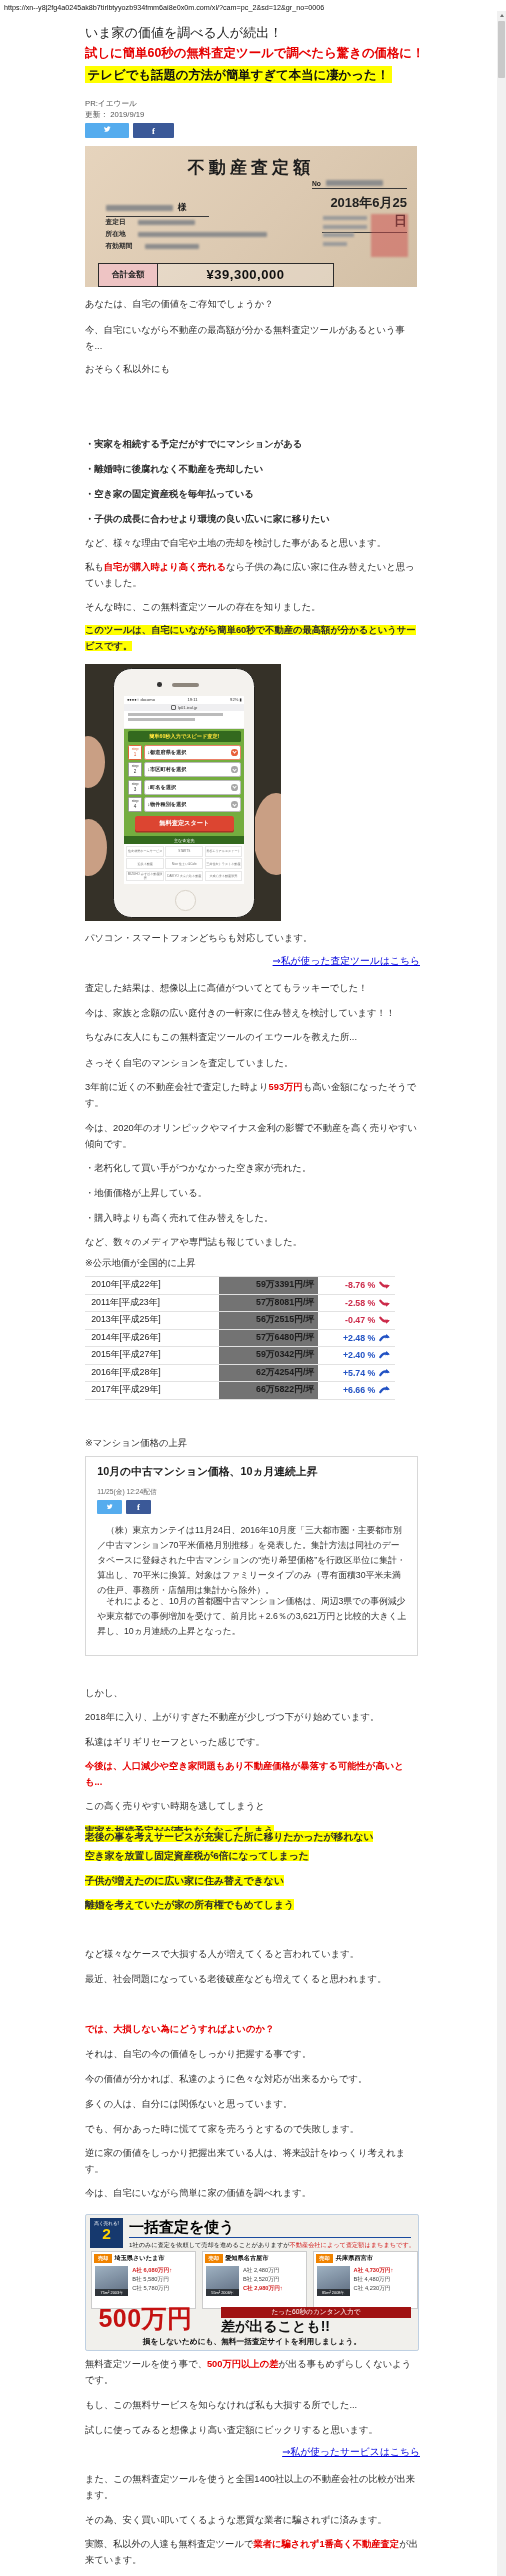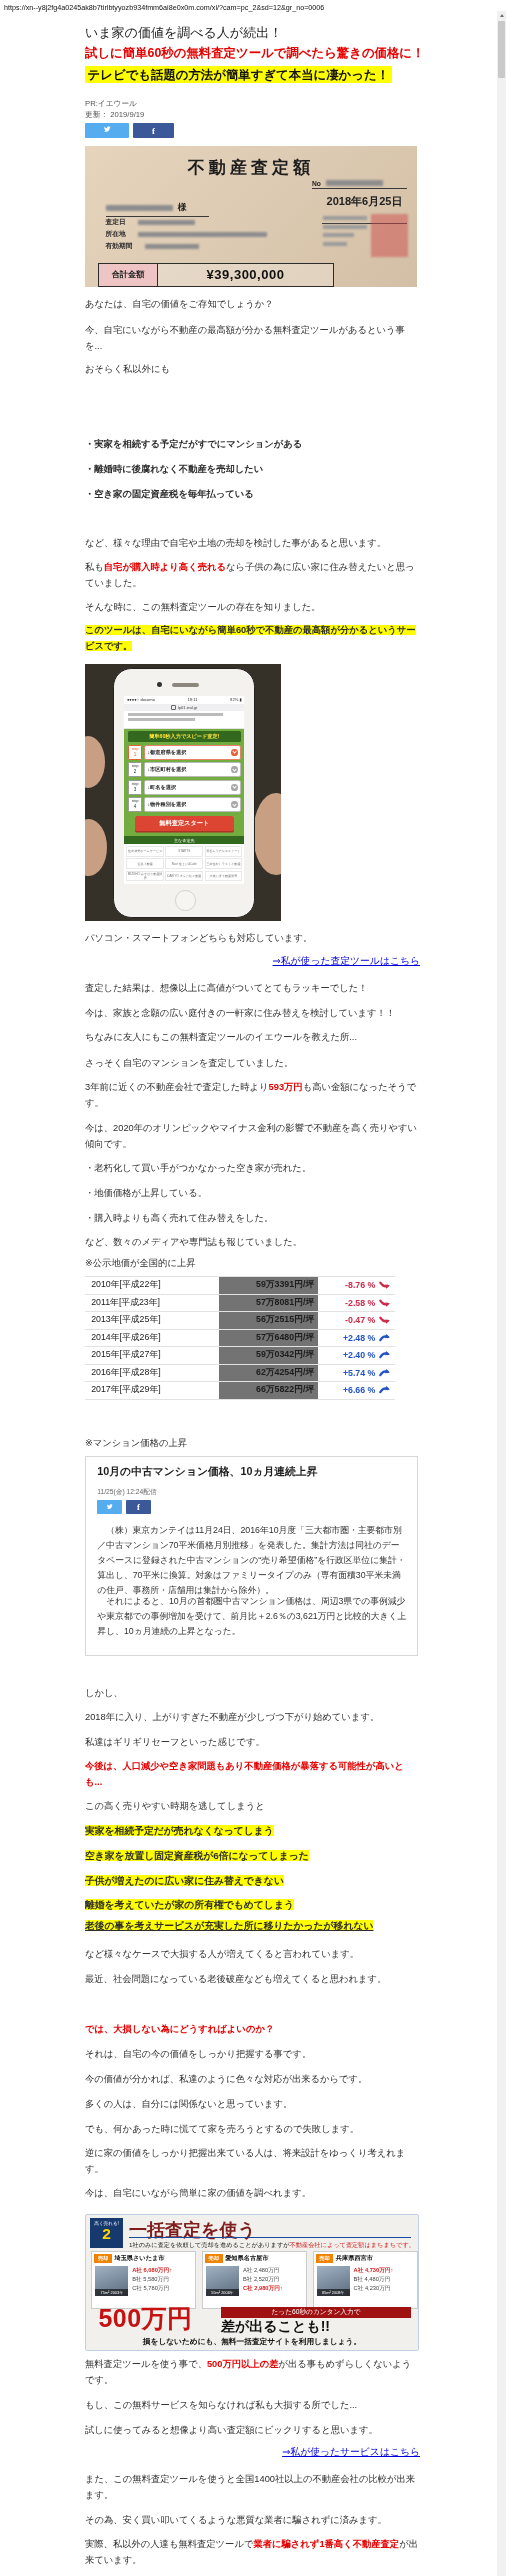--- a/index.html
+++ b/index.html
@@ -27,21 +27,21 @@
   .p.b{font-weight:bold;}
   .red{color:#e60000;font-weight:bold;}
   .hl{background:#ffff00;font-weight:bold;}
   .plink{position:absolute;left:85px;width:335px;text-align:right;font-size:9.8px;}
   .plink a{color:#0000dd;text-decoration:underline;cursor:pointer;}
   
   .docphoto{position:absolute;left:85px;top:146px;width:332px;height:141px;
     background:linear-gradient(135deg,#e6d4bd 0%,#dcc9b1 55%,#d2bfa5 100%);}
   .doc-title{position:absolute;left:0;right:0;top:10.3px;text-align:center;font-size:17px;font-weight:bold;color:#1c1c1c;letter-spacing:4.1px;}
   .doc-no{position:absolute;left:227px;top:34px;width:95px;border-bottom:1px solid #3a3a3a;font-size:6.7px;font-weight:bold;color:#222;display:flex;gap:5.2px;align-items:flex-end;padding-bottom:1px;}
-  .doc-date{position:absolute;left:237px;top:48px;width:85px;border-bottom:1px solid #3a3a3a;font-size:11px;font-weight:bold;color:#222;text-align:center;padding-bottom:14px;}
+  .doc-date{position:absolute;left:237px;top:48px;width:85px;border-bottom:1px solid #3a3a3a;font-size:13px;font-weight:bold;color:#222;text-align:right;padding-bottom:2px;}
   .doc-name{position:absolute;left:20.6px;top:56px;display:flex;align-items:center;gap:5.2px;font-size:8.8px;font-weight:bold;color:#222;border-bottom:1px solid #3a3a3a;padding-bottom:2.1px;width:103px;}
   .doc-field{position:absolute;left:20.6px;font-size:6.7px;font-weight:bold;color:#2a2a2a;display:flex;gap:12.4px;align-items:center;}
   .blur-bar{background:#8d8d8d;filter:blur(1px);border-radius:1px;height:5.7px;}
   .stamp{position:absolute;left:286px;top:68px;width:37px;height:43px;background:rgba(205,75,75,.5);filter:blur(1px);}
   .stamp-lines{position:absolute;left:238px;top:70px;width:44px;}
   .stamp-lines div{height:4.1px;background:#9b9b9b;filter:blur(1px);margin-bottom:4.6px;}
   .total-box{position:absolute;left:13px;top:117px;width:234px;height:21.6px;border:1px solid #2c2c2c;display:flex;background:rgba(255,255,255,.25);}
   .total-label{width:58px;background:#eec4c4;border-right:1px solid #2c2c2c;display:flex;align-items:center;justify-content:center;font-size:8.2px;font-weight:bold;color:#222;}
   .total-val{flex:1;display:flex;align-items:center;justify-content:center;font-size:13px;font-weight:bold;color:#111;letter-spacing:0.5px;}
   
@@ -90,21 +90,21 @@
   .newsbox{position:absolute;left:85px;top:1456px;width:331px;height:198px;border:0.5px solid #d8d8d8;background:#fff;}
   .nb-h{position:absolute;left:11.3px;top:8.2px;font-size:10.8px;font-weight:bold;color:#1e1e1e;}
   .nb-date{position:absolute;left:11.3px;top:31px;font-size:6.7px;color:#666;}
   .nb-p{position:absolute;left:11.3px;width:309px;font-size:8.8px;line-height:15px;color:#333;}
   
   
   .banner2{position:absolute;left:85px;top:2214px;width:332px;height:135px;background:#f1f0ec;border:0.5px solid #bfd0e2;border-radius:2.1px;overflow:hidden;}
   .b2-badge{position:absolute;left:4.1px;top:3.1px;width:33px;height:30px;background:#16396e;color:#fff;text-align:center;}
   .b2-badge .t{font-size:4.6px;margin-top:2.6px;}
   .b2-badge .n{font-size:15.5px;font-weight:bold;color:#ffd400;line-height:1;}
-  .b2-head{position:absolute;left:43px;top:3.1px;font-size:18px;font-weight:bold;color:#7f1d1d;}
+  .b2-head{position:absolute;left:43px;top:3.1px;font-size:15px;font-weight:bold;color:#000000;}
   .b2-rule{position:absolute;left:43px;top:22px;width:282px;border-bottom:1.5px solid #1a4a9e;}
   .b2-sub{position:absolute;left:43px;top:26px;font-size:6.2px;color:#222;}
   .b2-sub .r{color:#d21c1c;}
   .b2-cards{position:absolute;left:5.2px;top:36px;display:flex;gap:5.7px;}
   .card{width:103px;height:56px;background:#fff;border:0.5px solid #ccc;position:relative;}
   .card .ch{display:flex;align-items:center;gap:2.6px;padding:1.5px 2.1px;}
   .card .sale{background:#f08300;color:#fff;font-size:5.2px;font-weight:bold;padding:1px 3.6px;}
   .card .loc{font-size:6.2px;font-weight:bold;color:#111;}
   .card .photo{position:absolute;left:3.1px;top:14px;width:33px;height:30px;}
   .card .cap{position:absolute;left:3.1px;top:37px;width:33px;height:7.2px;background:rgba(20,20,20,.7);color:#fff;font-size:3.9px;display:flex;align-items:center;justify-content:center;}
@@ -176,20 +176,21 @@
       <div class="total-val">¥39,300,000</div>
     </div>
   </div>
 
   <div class="p" style="top:296px;">あなたは、自宅の価値をご存知でしょうか？</div>
   <div class="p" style="top:322px;">今、自宅にいながら不動産の最高額が分かる無料査定ツールがあるという事を...</div>
   <div class="p" style="top:361px;">おそらく私以外にも</div>
   <div class="p b" style="top:436px;">・実家を相続する予定だがすでにマンションがある</div>
   <div class="p b" style="top:461px;">・離婚時に後腐れなく不動産を売却したい</div>
   <div class="p b" style="top:486px;">・空き家の固定資産税を毎年払っている</div>
+  <div class="p b" style="top:511px;">・子供の成長に合わせより環境の良い広いに家に移りたい</div>
   <div class="p" style="top:535px;">など、様々な理由で自宅や土地の売却を検討した事があると思います。</div>
   <div class="p" style="top:559px;"><span>私も</span><span class="red">自宅が購入時より高く売れる</span><span>なら子供の為に広い家に住み替えたいと思っていました。</span></div>
   <div class="p" style="top:599px;">そんな時に、この無料査定ツールの存在を知りました。</div>
   <div class="p" style="top:622px;"><span class="hl">このツールは、自宅にいながら簡単60秒で不動産の最高額が分かるというサービスです。</span></div>
 
   <div class="phonephoto">
     <div class="finger" style="left:-14.4px;top:72px;width:34px;height:52px;"></div>
     <div class="finger" style="left:-15.5px;top:155px;width:37px;height:57px;"></div>
     <div class="finger" style="right:-17.5px;top:129px;width:46px;height:82px;"></div>
     <div class="phone">
@@ -414,21 +415,21 @@
 
   <div class="p" style="top:1685px;">しかし、</div>
   <div class="p" style="top:1709px;">2018年に入り、上がりすぎた不動産が少しづつ下がり始めています。</div>
   <div class="p" style="top:1734px;">私達はギリギリセーフといった感じです。</div>
   <div class="p b" style="top:1758px;color:#e60000;">今後は、人口減少や空き家問題もあり不動産価格が暴落する可能性が高いとも...</div>
   <div class="p" style="top:1798px;">この高く売りやすい時期を逃してしまうと</div>
   <div class="p" style="top:1823px;font-size:9.8px;"><span class="hl">実家を相続予定だが売れなくなってしまう</span></div>
   <div class="p" style="top:1848px;font-size:9.8px;"><span class="hl">空き家を放置し固定資産税が6倍になってしまった</span></div>
   <div class="p" style="top:1873px;font-size:9.8px;"><span class="hl">子供が増えたのに広い家に住み替えできない</span></div>
   <div class="p" style="top:1897px;font-size:9.8px;"><span class="hl">離婚を考えていたが家の所有権でもめてしまう</span></div>
-  <div class="p" style="top:1918px;font-size:9.8px;text-decoration:underline;"><span class="hl">老後の事を考えサービスが充実した所に移りたかったが移れない</span></div>
+  <div class="p" style="top:1829px;font-size:9.8px;"><span class="hl">老後の事を考えサービスが充実した所に移りたかったが移れない</span></div>
   <div class="p" style="top:1946px;">など様々なケースで大損する人が増えてくると言われています。</div>
   <div class="p" style="top:1971px;">最近、社会問題になっている老後破産なども増えてくると思われます。</div>
 
   <div class="p b" style="top:2021px;color:#e60000;">では、大損しない為にどうすればよいのか？</div>
   <div class="p" style="top:2046px;">それは、自宅の今の価値をしっかり把握する事です。</div>
   <div class="p" style="top:2071px;">今の価値が分かれば、私達のように色々な対応が出来るからです。</div>
   <div class="p" style="top:2096px;">多くの人は、自分には関係ないと思っています。</div>
   <div class="p" style="top:2121px;">でも、何かあった時に慌てて家を売ろうとするので失敗します。</div>
   <div class="p" style="top:2185px;">今は、自宅にいながら簡単に家の価値を調べれます。</div>
   <div class="p" style="top:2145px;">逆に家の価値をしっかり把握出来ている人は、将来設計をゆっくり考えれます。</div>

